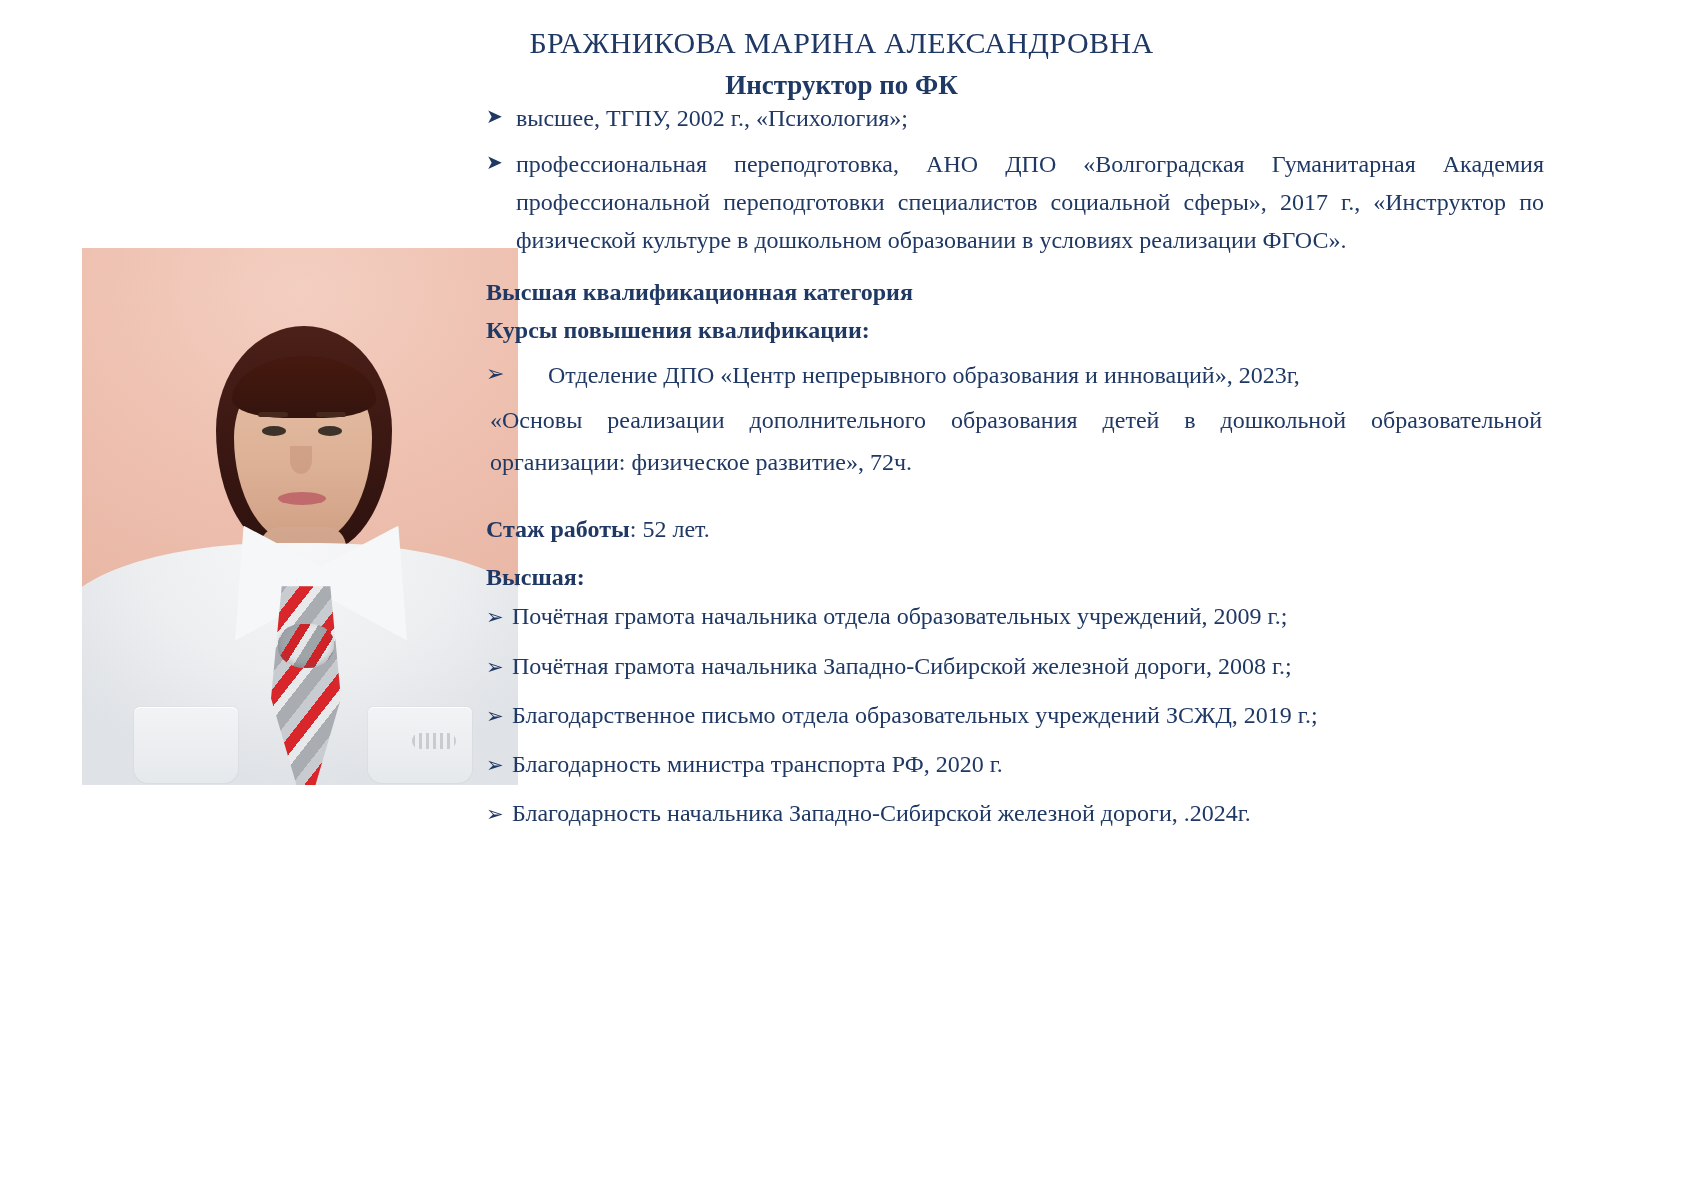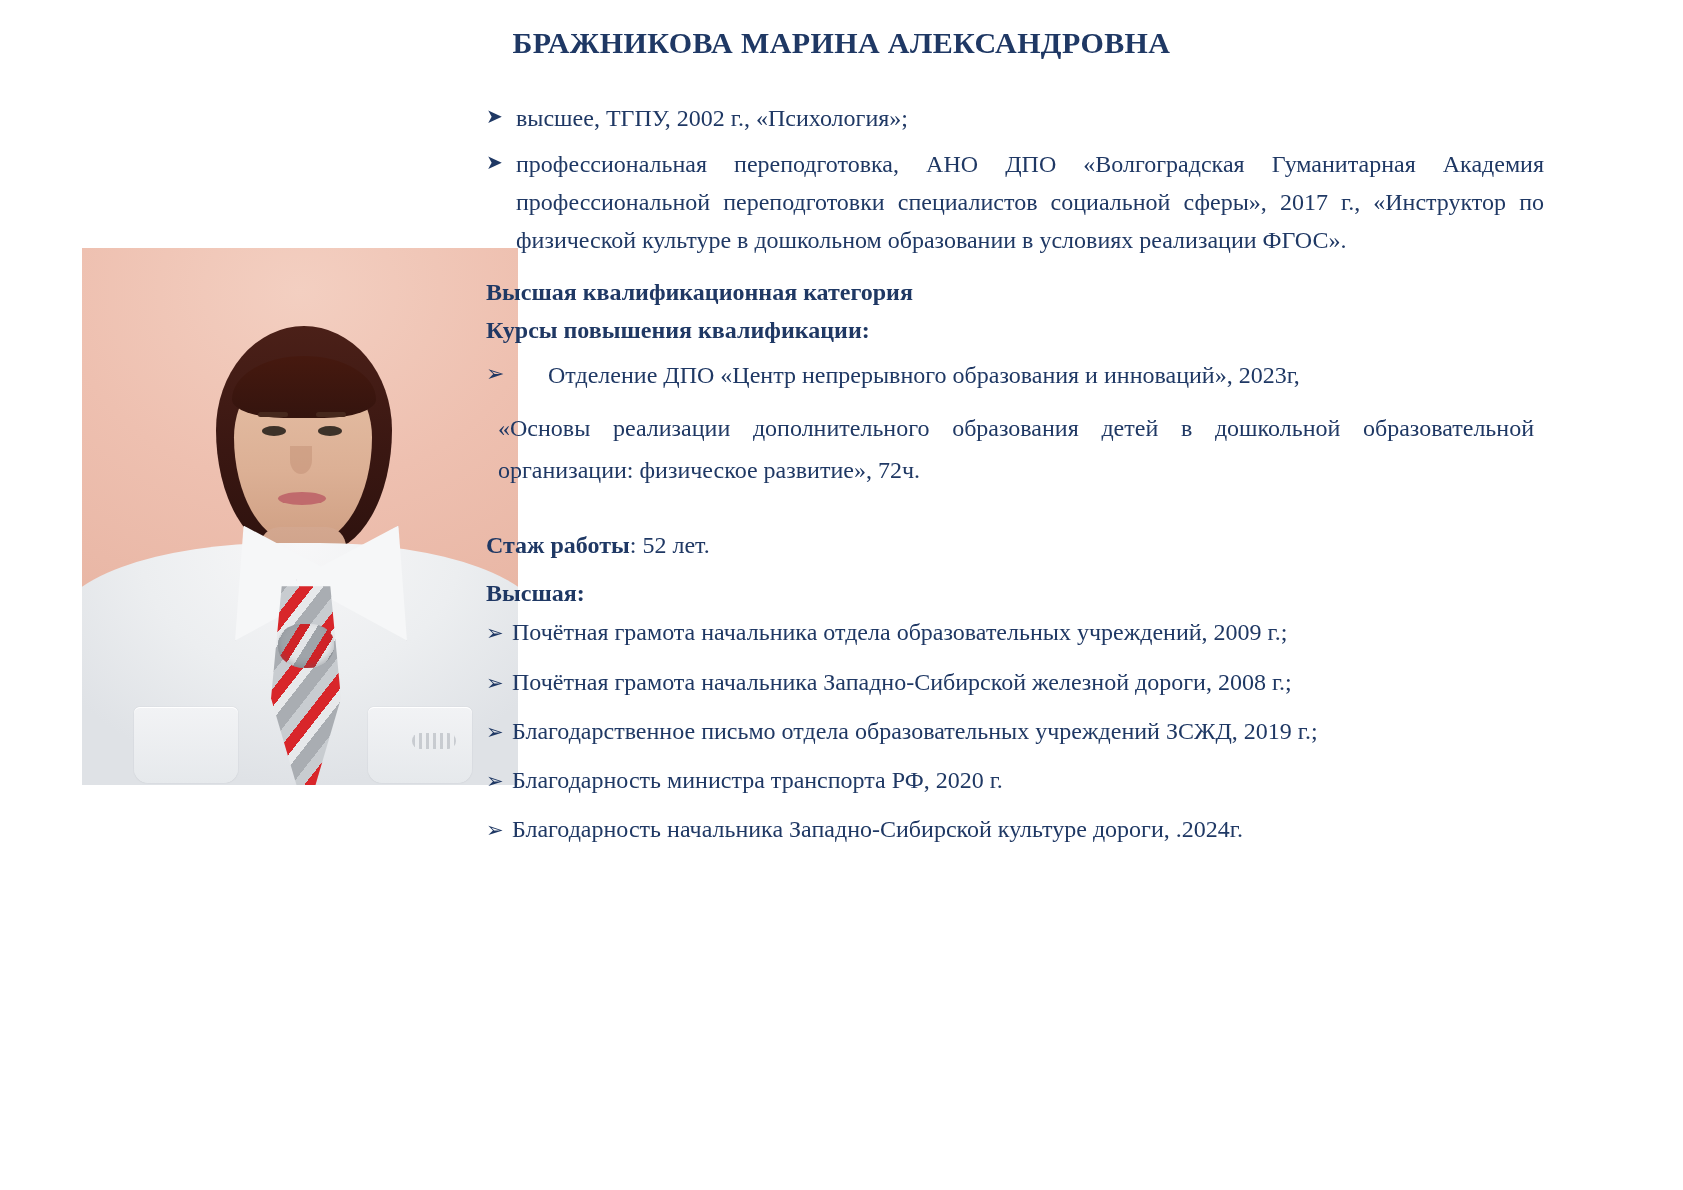--- a/index.html
+++ b/index.html
@@ -20,21 +20,21 @@
   
   .slide-header {
     position: absolute;
     left: 0;
     top: 24px;
     width: 1683px;
     text-align: center;
   }
   .name-title {
     font-size: 30px;
-    font-weight: bold;
+    font-weight: normal;
     letter-spacing: 0.4px;
     line-height: 1.25;
     color: #1F3864;
     margin: 0;
   }
   .role-title {
     font-size: 27px;
     font-weight: bold;
     line-height: 1.3;
     color: #1F3864;
@@ -268,21 +268,21 @@
     flex: 0 0 auto;
     width: 62px;
     font-size: 22px;
   }
   .courses-lead .body { flex: 1 1 auto; }
   .courses-body {
     font-size: 24px;
     line-height: 1.72;
     text-align: justify;
     text-justify: inter-word;
-    margin: 12px;
+    margin: 4px;
   }
 
   .exp-line {
     font-size: 24px;
     line-height: 1.4;
   }
   .exp-line .lbl { font-weight: bold; }
 
   .award-row {
     display: flex;
@@ -296,20 +296,21 @@
     width: 26px;
     font-size: 21px;
   }
   .award-row .body { flex: 1 1 auto; }
 </style>
 </head>
 <body>
 
 <div class="slide-header">
   <div class="name-title">БРАЖНИКОВА МАРИНА АЛЕКСАНДРОВНА</div>
+  <div class="role-title">Инструктор по ФК</div>
 </div>
 
 <div class="photo-frame">
   <div class="photo-canvas">
     <div class="hair"></div>
     <div class="head"></div>
     <div class="hair-fringe"></div>
     <div class="brow left"></div>
     <div class="brow right"></div>
     <div class="eye left"></div>
@@ -376,16 +377,16 @@
   <div class="award-row">
     <span class="marker">➢</span>
     <span class="body">Благодарственное письмо отдела образовательных учреждений ЗСЖД, 2019 г.;</span>
   </div>
   <div class="award-row">
     <span class="marker">➢</span>
     <span class="body">Благодарность  министра транспорта РФ, 2020 г.</span>
   </div>
   <div class="award-row">
     <span class="marker">➢</span>
-    <span class="body">Благодарность начальника Западно-Сибирской культуре дороги, .2024г.</span>
+    <span class="body">Благодарность начальника Западно-Сибирской железной дороги, .2024г.</span>
   </div>
 
 </div>
 
 </body></html>

